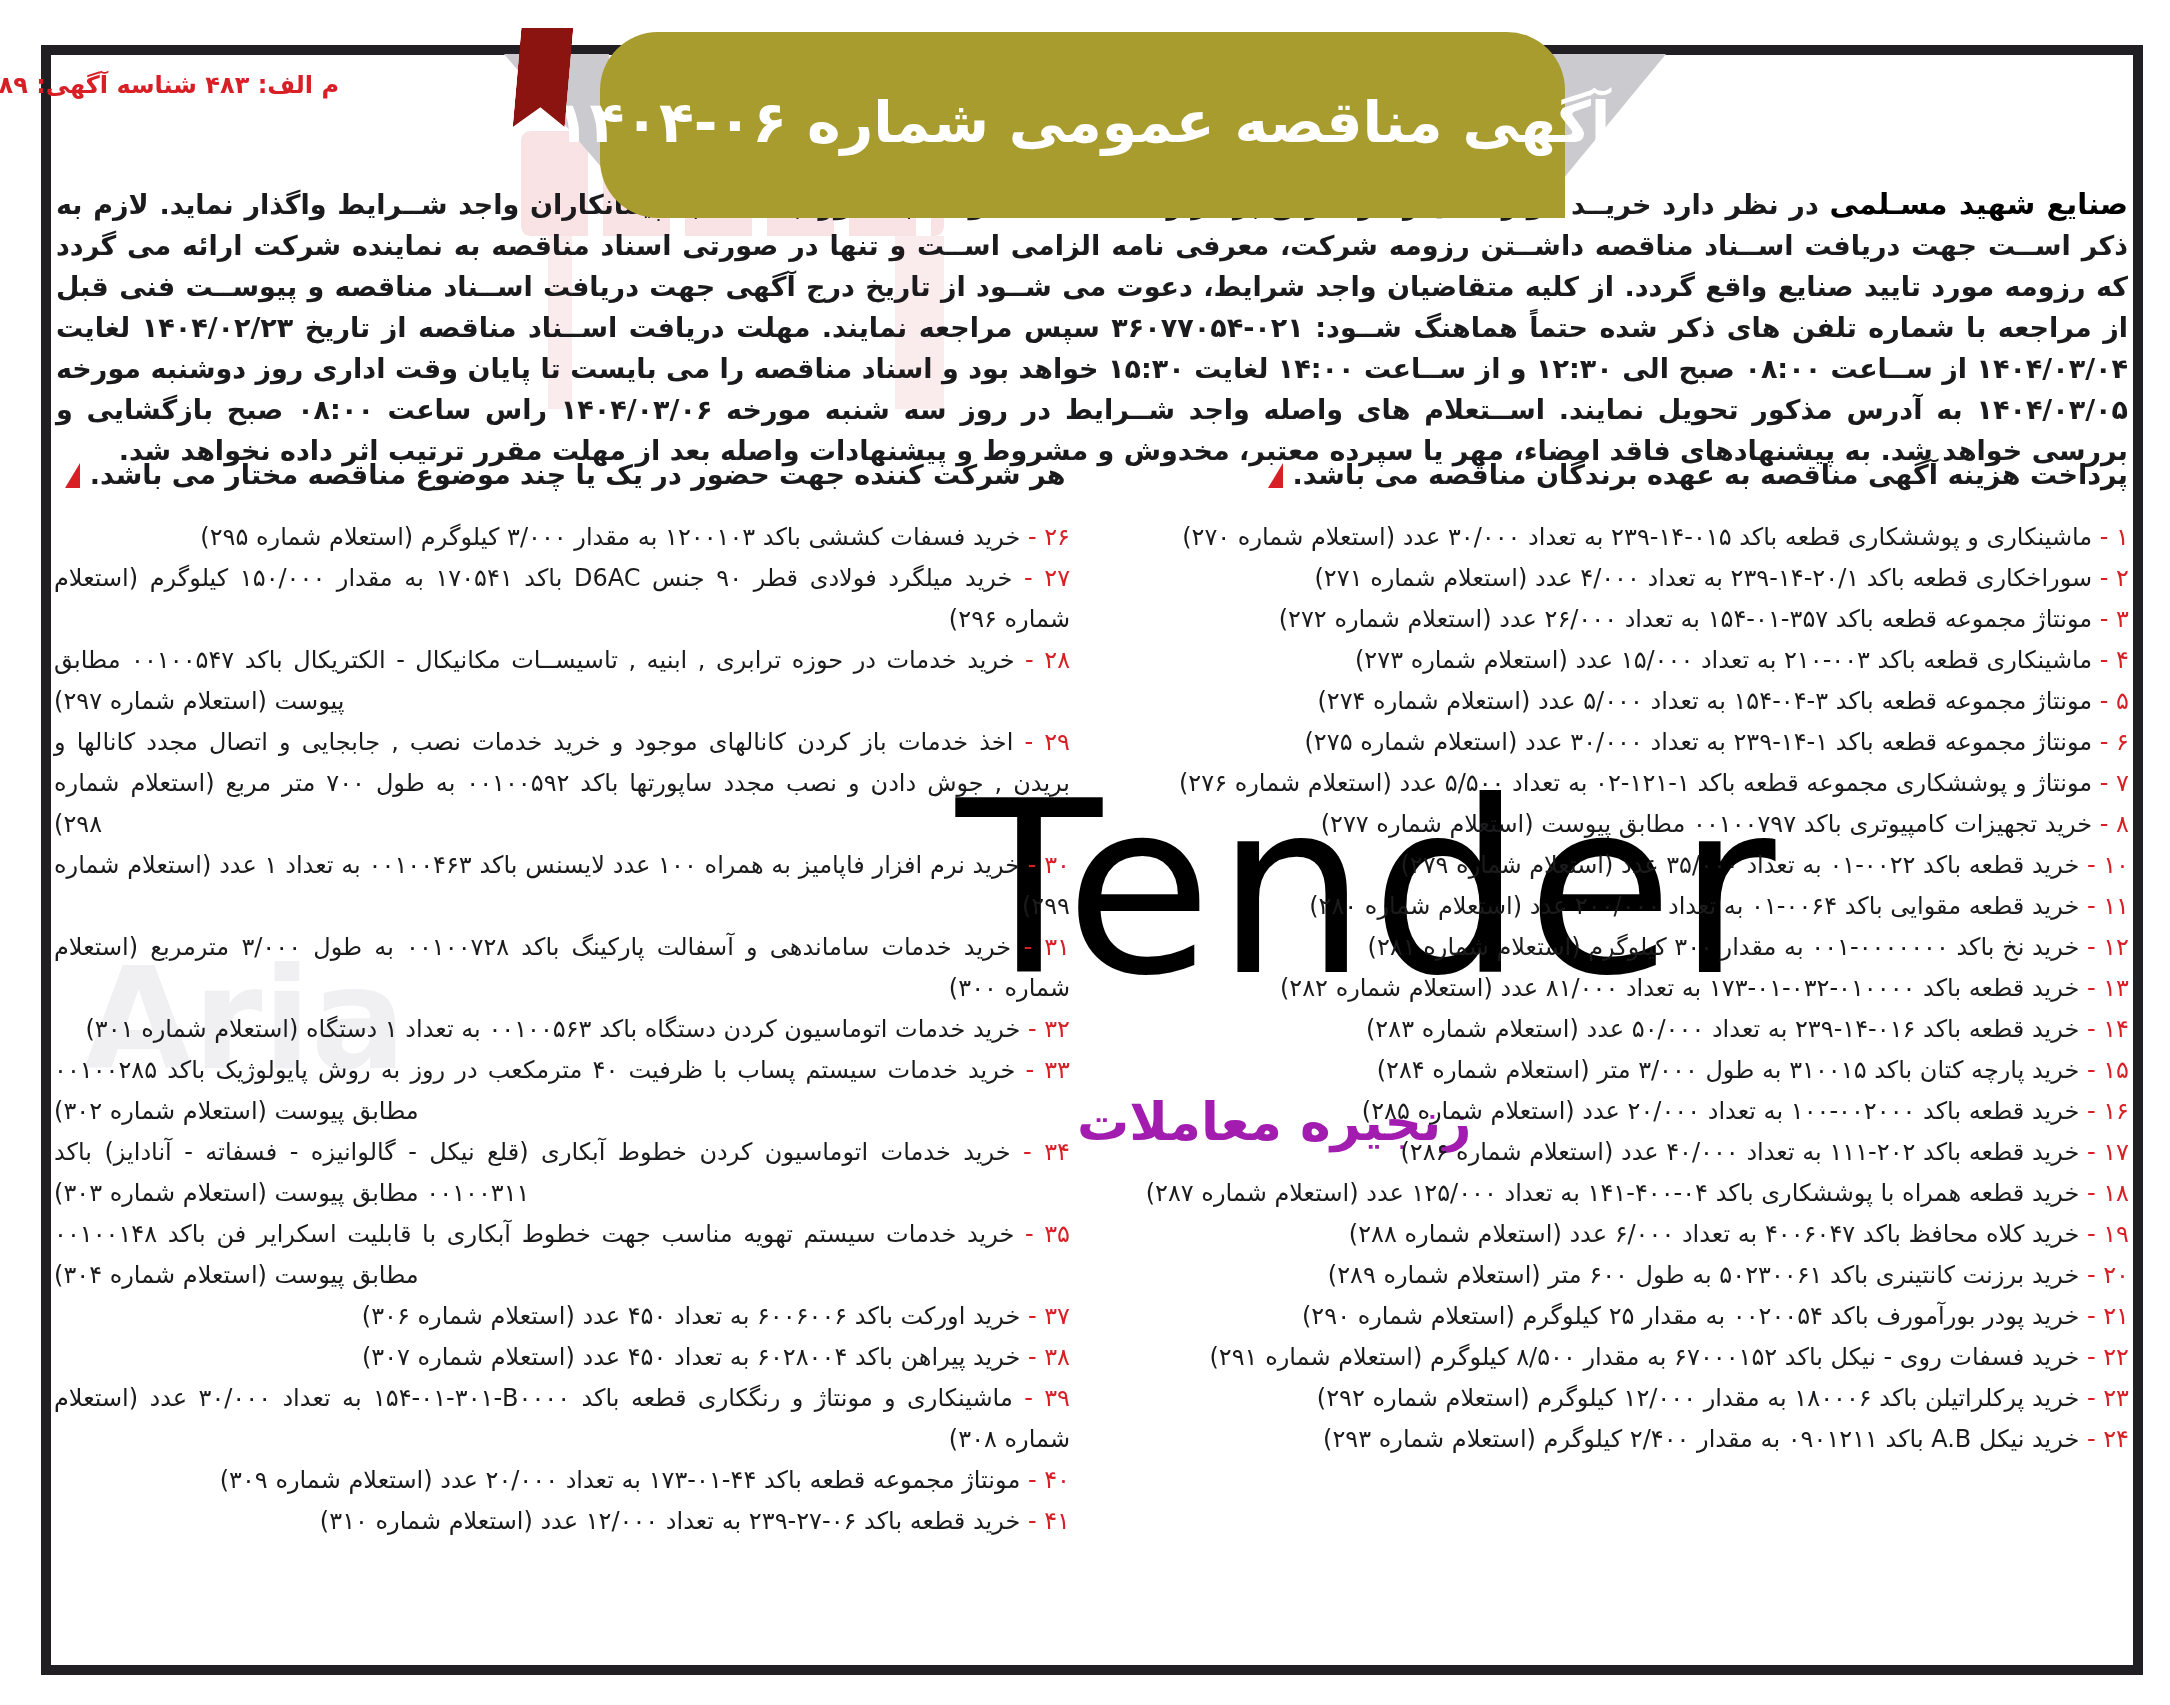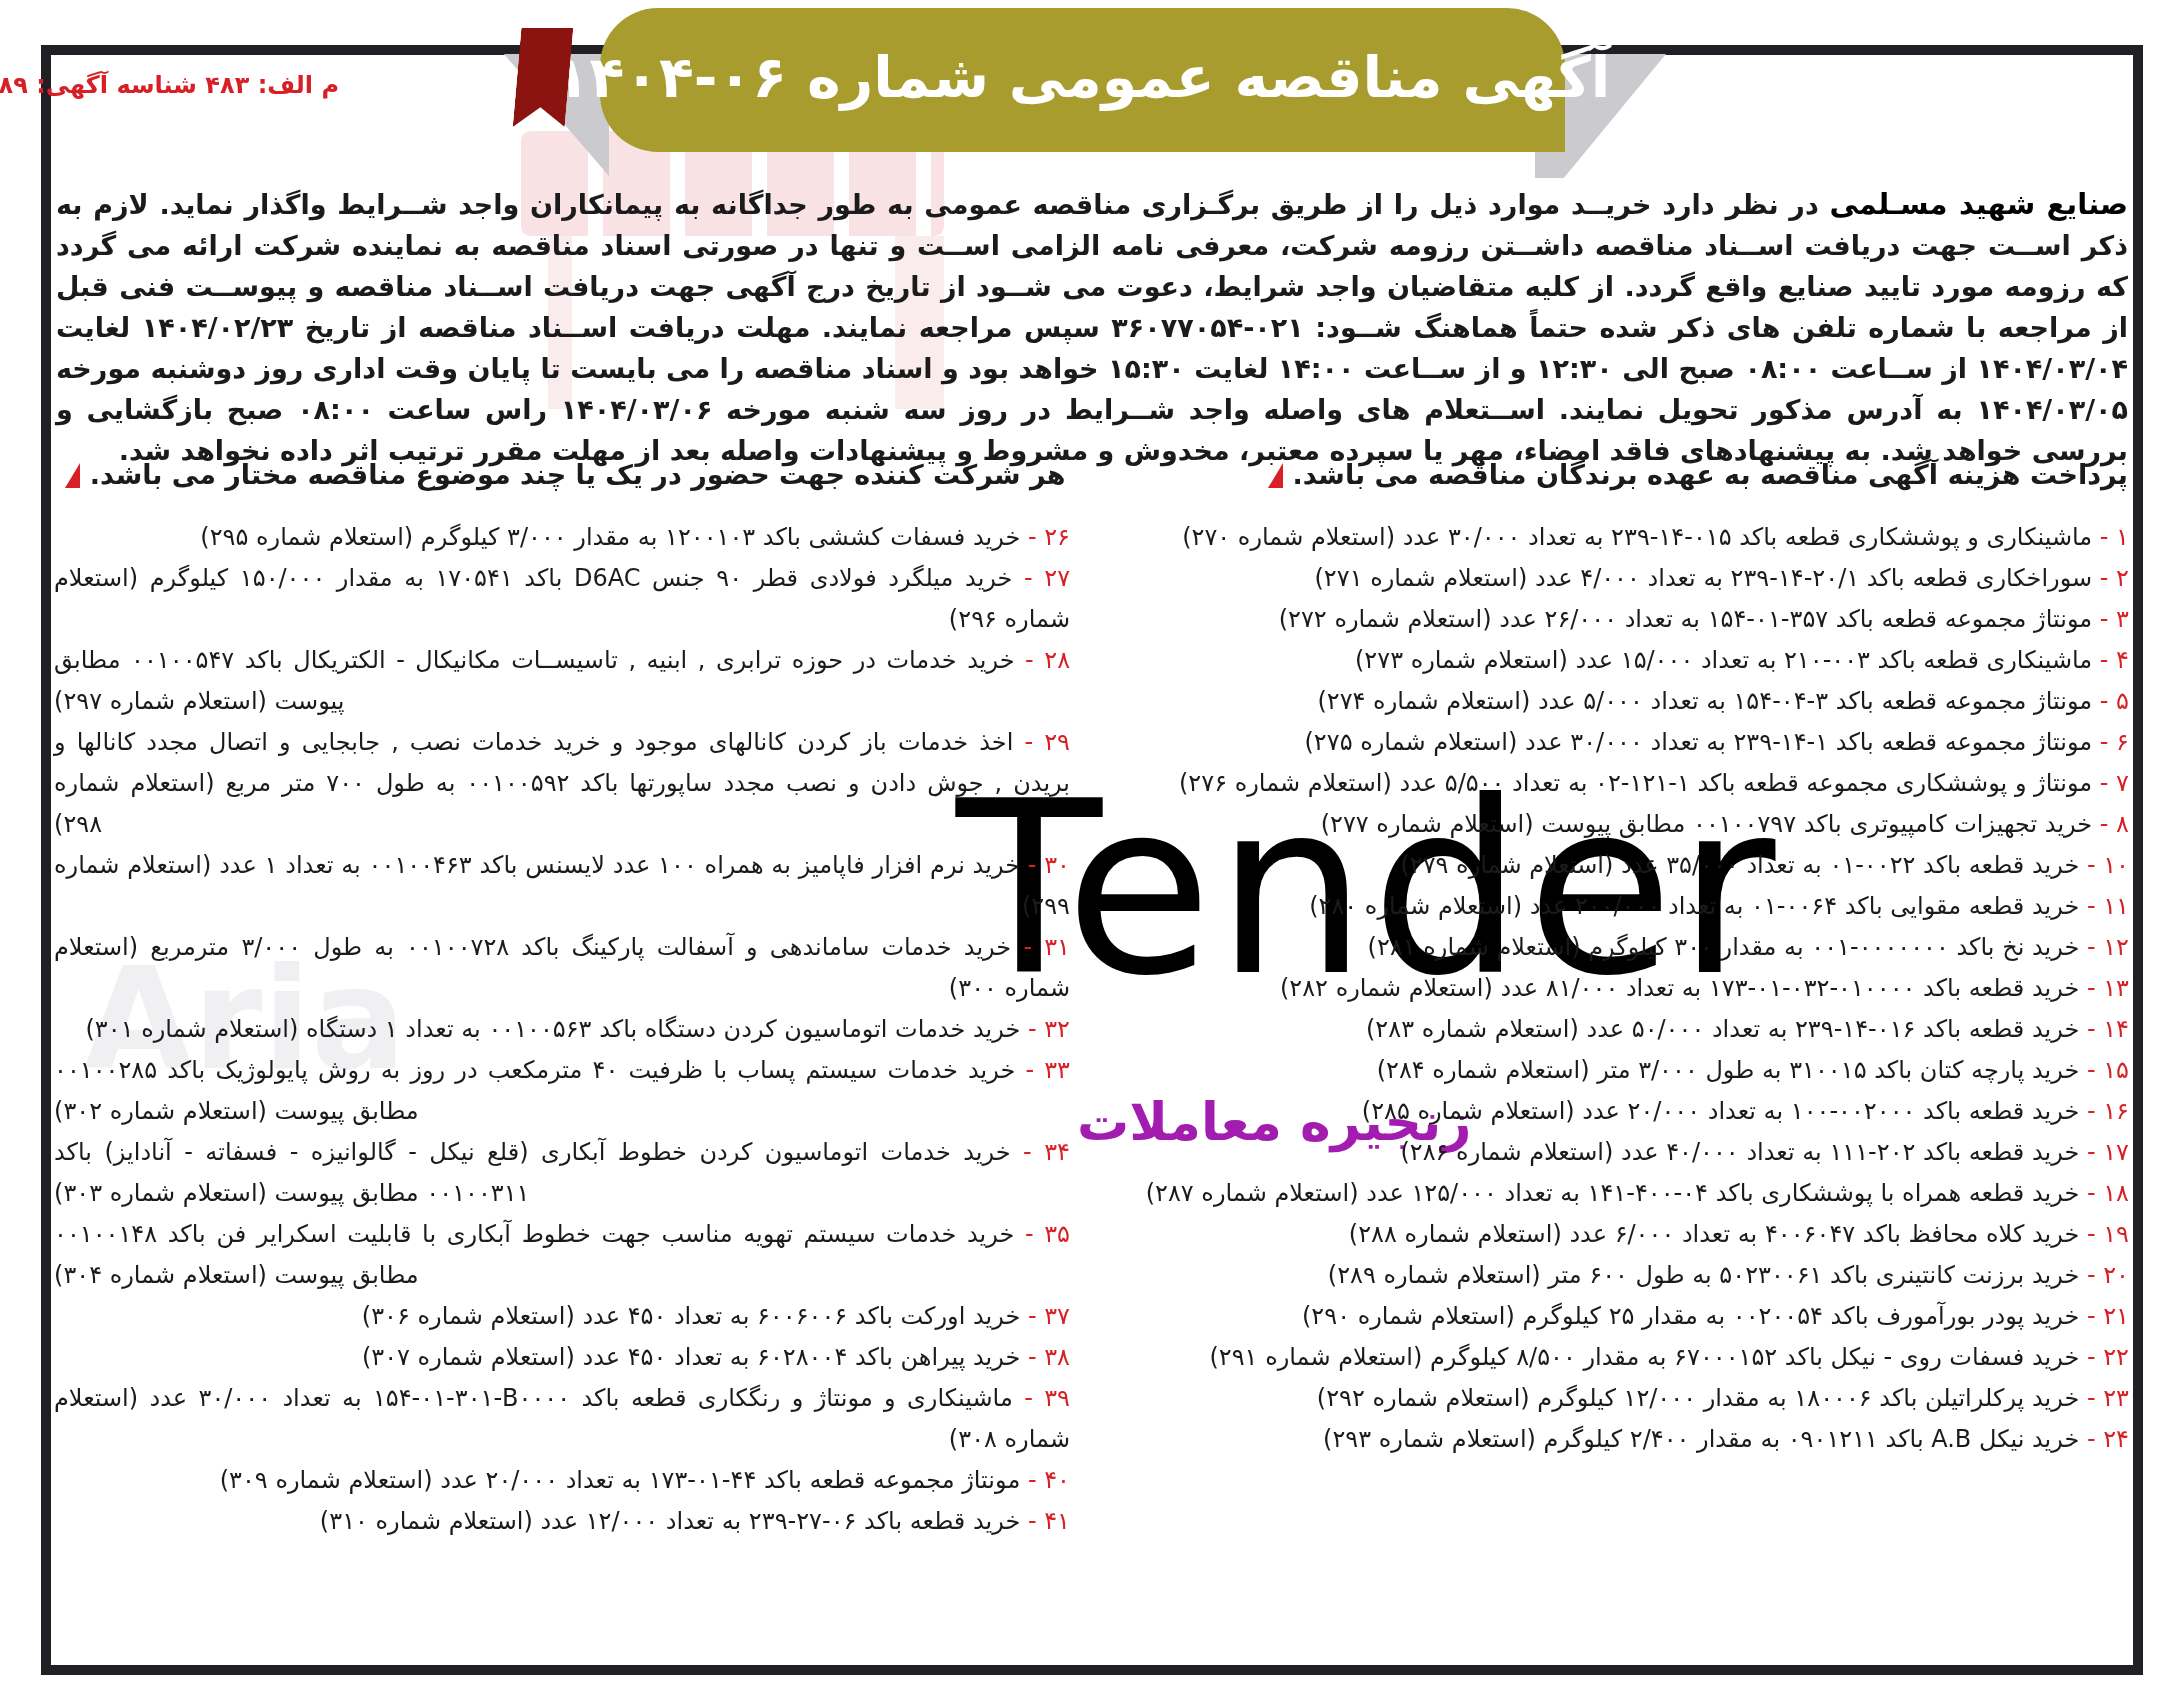--- a/index.html
+++ b/index.html
@@ -24,21 +24,21 @@
   
   .frame{
     left:41px;top:45px;width:2102px;height:1630px;box-sizing:border-box;
     border:10.3px solid #211f23;z-index:1;background:transparent;
   }
   
   .fold{background:#cbcbcf;z-index:2;}
   .fold-left{left:504px;top:54px;width:105px;height:122px;clip-path:polygon(0 0,100% 0,100% 100%);}
   .fold-right{left:1535px;top:54px;width:131px;height:124px;clip-path:polygon(0 0,100% 0,22% 100%,0 100%);}
   .banner{
-    left:600px;top:8px;width:965px;height:144px;background:#a99c2f;
+    left:600px;top:32px;width:965px;height:186px;background:#a99c2f;
     border-radius:58px 58px 0 58px;z-index:3;
     display:flex;align-items:center;justify-content:center;
   }
   .banner .title{
     color:#ffffff;font-size:57px;font-weight:bold;direction:rtl;white-space:nowrap;
     text-align:center;padding-bottom:5.6px;
   }
   .ribbon{
     left:517px;top:28px;width:52px;height:99px;background:#8b1410;z-index:4;
     clip-path:polygon(0 0,100% 0,100% 100%,50% 80%,0 100%);

